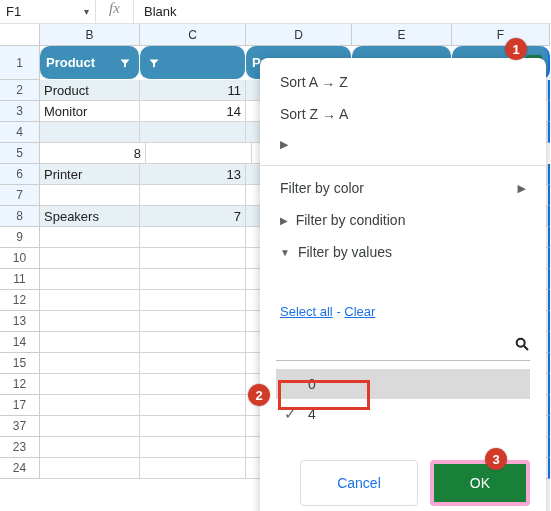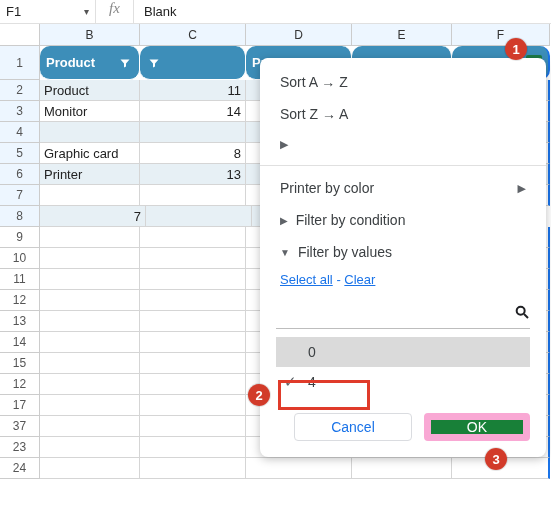--- a/index.html
+++ b/index.html
@@ -152,20 +152,21 @@
   .menu-item .arrow { color:#5f6368; font-size:11px;}
   .menu-sep { border-top:1px solid #e0e0e0; margin:6px 0; }
   .menu-collapse {
     padding: 8px 20px;
     display:flex; align-items:center; gap:8px;
   }
   .menu-collapse .tri { font-size:10px; color:#5f6368;}
   .links {
     padding: 4px 20px 8px 20px;
     font-size: 13px;
+    margin-top: 32px;
   }
   .links a { color:#1a73e8; text-decoration: underline; cursor:pointer;}
   .links span { color:#1a73e8; }
   .searchbox {
     margin: 4px 16px 8px 16px;
     border-bottom: 1px solid #bdbdbd;
     display:flex; align-items:center;
     height: 30px;
   }
   .searchbox input {
@@ -189,30 +190,31 @@
     position:absolute;
     border:3px solid #e03b2a;
     pointer-events:none;
     z-index:60;
   }
   .buttons {
     display:flex; justify-content:flex-end; gap:12px;
     padding: 16px 16px 4px 16px;
   }
   .btn {
-    height: 28px;
+    height: 46px;
     padding: 0 36px;
     border-radius:4px;
     font-size:14px;
     font-weight:500;
     display:flex; align-items:center; justify-content:center;
     cursor:pointer;
+    margin-top:15px;
   }
   .btn-cancel { background:#fff; border:1px solid #dadce0; color:#1a73e8;}
-  .btn-ok { background:#188038; color:#fff; border:7px solid #f9a8d4;}
+  .btn-ok { background:#188038; color:#fff; border:4px solid #f9a8d4;}
   .callout {
     position:absolute;
     width:22px; height:22px;
     border-radius:50%;
     background:#d23b2a;
     color:#fff;
     font-weight:bold;
     font-size:13px;
     display:flex; align-items:center; justify-content:center;
     z-index:70;
@@ -307,21 +309,20 @@
   <div class="row">
     <div class="rownum sel">4</div>
     <div class="cell colB striped"></div>
     <div class="cell colC striped num"></div>
     <div class="cell colD striped"></div>
     <div class="cell colE striped"></div>
     <div class="cell colF striped"></div>
   </div>
   <div class="row">
     <div class="rownum sel">5</div>
-    <div class="cell colB">Graphic card</div>
     <div class="cell colC num">8</div>
     <div class="cell colD"></div>
     <div class="cell colE"></div>
     <div class="cell colF"></div>
   </div>
   <div class="row">
     <div class="rownum sel">6</div>
     <div class="cell colB striped">Printer</div>
     <div class="cell colC striped num">13</div>
     <div class="cell colD striped"></div>
@@ -331,20 +332,21 @@
   <div class="row">
     <div class="rownum sel">7</div>
     <div class="cell colB"></div>
     <div class="cell colC num"></div>
     <div class="cell colD"></div>
     <div class="cell colE"></div>
     <div class="cell colF"></div>
   </div>
   <div class="row">
     <div class="rownum sel">8</div>
+    <div class="cell colB striped">Speakers</div>
     <div class="cell colC striped num">7</div>
     <div class="cell colD striped"></div>
     <div class="cell colE striped"></div>
     <div class="cell colF striped"></div>
   </div>
 
   <div class="row">
       <div class="rownum">9</div>
       <div class="cell colB"></div>
       <div class="cell colC"></div>
@@ -448,21 +450,21 @@
       <span>Sort A → Z</span>
     </div>
   <div class="menu-item">
       <span>Sort Z → A</span>
     </div>
   <div class="menu-item">
       <span class="arrow">▶</span>
     </div>
   <div class="menu-sep"></div>
   <div class="menu-item">
-      <span>Printer by color</span>
+      <span>Filter by color</span>
       <span class="arrow">▶</span>
     </div>
   <div class="menu-collapse">
       <span class="tri">▶</span>
       <span>Filter by condition</span>
     </div>
   <div class="menu-collapse">
       <span class="tri">▼</span>
       <span>Filter by values</span>
     </div>

